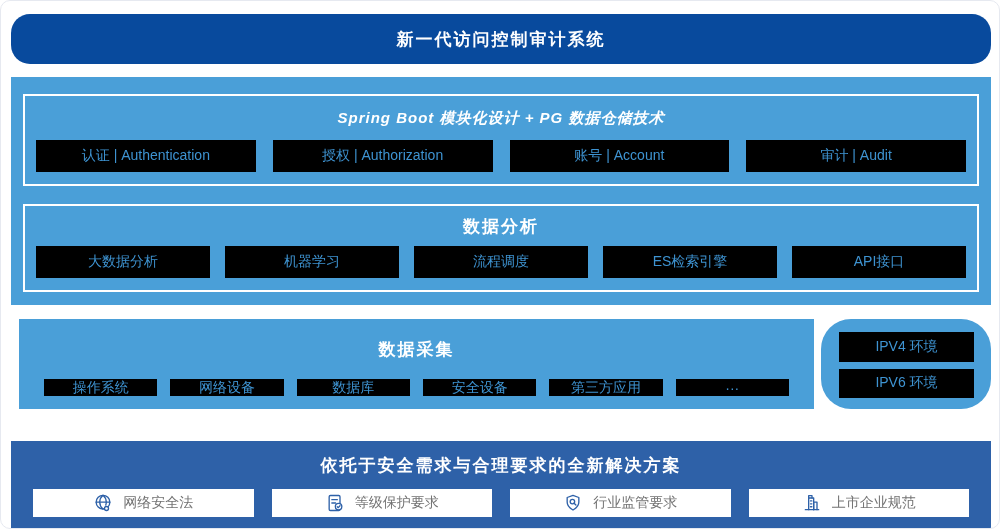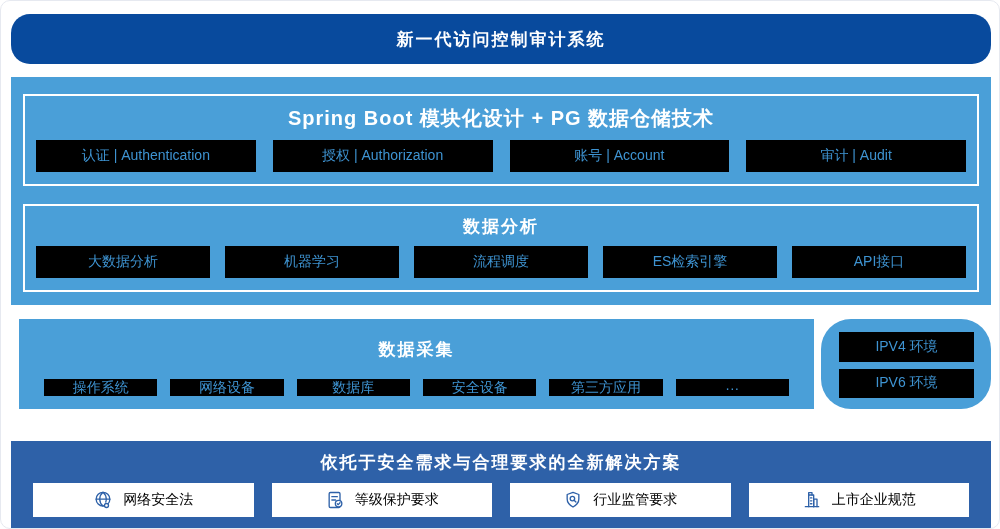--- a/index.html
+++ b/index.html
@@ -22,21 +22,21 @@
   .panel{
     position:absolute;left:12px;right:12px;border:2px solid #ffffff;
     box-sizing:border-box;display:flex;flex-direction:column;
   }
   .panel-springboot{top:17px;height:92px;}
   .panel-analysis{top:127px;height:88px;}
   .panel-title{
     flex:1;display:flex;align-items:center;justify-content:center;
     color:#ffffff;font-size:17px;font-weight:bold;letter-spacing:2px;
   }
-  .panel-title.italic{font-size:20px;letter-spacing:1px;}
+  .panel-title.italic{font-style:italic;font-size:15px;letter-spacing:1px;}
   .box-row{display:flex;padding:0 11px 12px 11px;}
   .box-row-4{gap:17px;}
   .box-row-4 .wbox{height:32px;}
   .box-row-5{gap:15px;}
   .box-row-5 .wbox{height:32px;}
   .wbox{
     flex:1;background:#000000;color:#3e93d1;font-size:14px;
     display:flex;align-items:center;justify-content:center;white-space:nowrap;
   }
   
@@ -61,21 +61,21 @@
   .solution{
     position:absolute;left:10px;top:440px;width:980px;height:89px;
     background:#2e61a8;box-sizing:border-box;display:flex;flex-direction:column;justify-content:center;
   }
   .solution-title{
     flex:1;display:flex;align-items:center;justify-content:center;
     color:#ffffff;font-size:17px;font-weight:bold;letter-spacing:2px;
   }
   .solution-row{display:flex;gap:18px;padding:0 22px 13px 22px;}
   .sol-box{
-    flex:1;height:34px;background:#ffffff;color:#000000;font-size:14px;
+    flex:1;height:28px;background:#ffffff;color:#737373;font-size:14px;
     display:flex;align-items:center;justify-content:center;gap:10px;white-space:nowrap;
   }
   .sol-box svg{display:block;}
 </style>
 </head>
 <body>
 
 <div class="canvas">
 
   <div class="top-banner">

